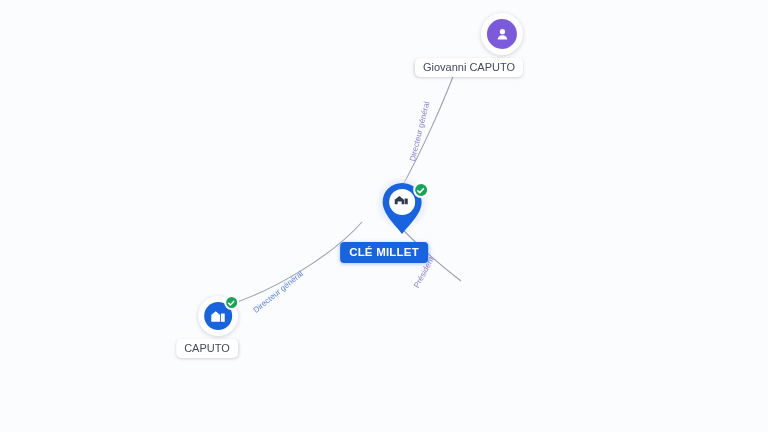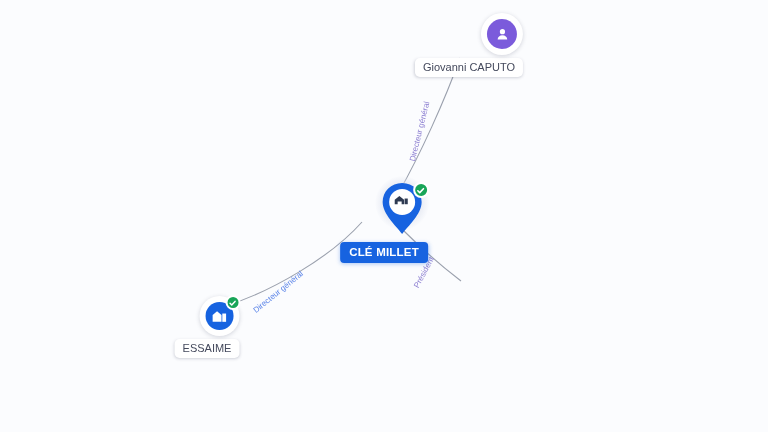--- a/index.html
+++ b/index.html
@@ -252,16 +252,16 @@
           <path d="M1.5 18 L1.5 8.6 L7.6 3.4 L13.7 8.6 L13.7 18 Z"></path>
           <rect x="14.8" y="6.6" width="5.2" height="11.4"></rect>
         </svg>
       </div>
       <div class="verified-badge">
         <svg width="8" height="8" viewBox="0 0 24 24" fill="none" stroke="#ffffff" stroke-width="4.4" stroke-linecap="round" stroke-linejoin="round">
           <path d="M4.5 12.6 L9.6 17.7 L19.5 7.2"></path>
         </svg>
       </div>
     </div>
-    <div class="node-label">ESSAIME</div>
+    <div class="node-label">CAPUTO</div>
   </div>
 
 </div>
 
 </body></html>

